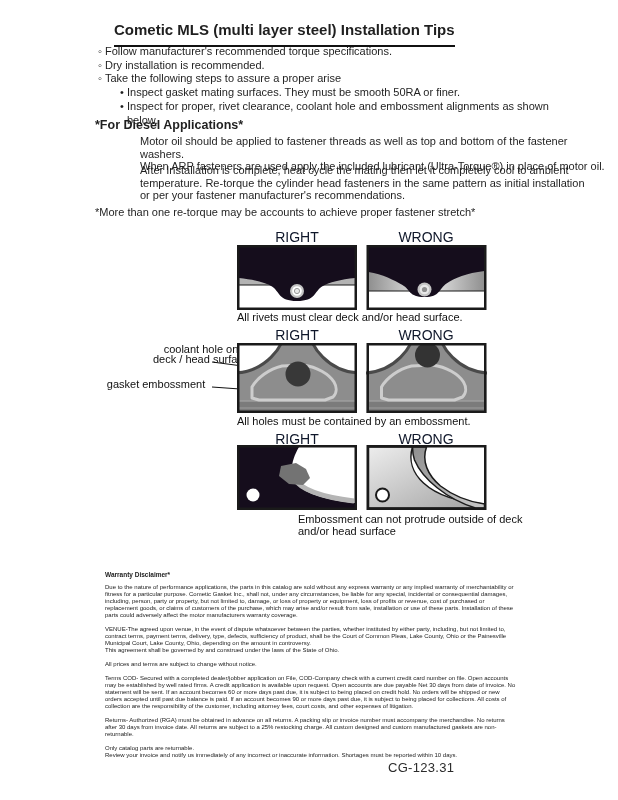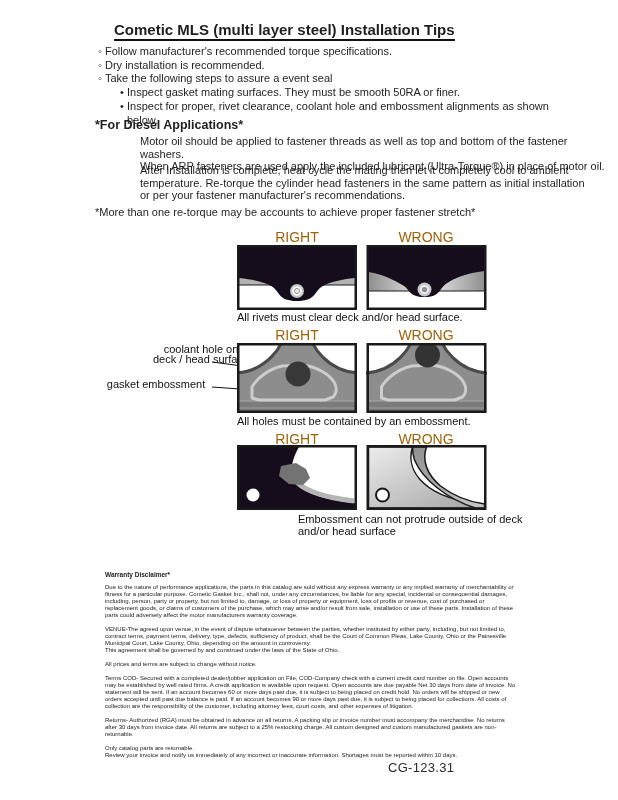--- a/index.html
+++ b/index.html
@@ -4,29 +4,29 @@
 <style>
   html,body{margin:0;padding:0;background:#ffffff;}
   #page{
     position:relative;width:618px;height:800px;background:#ffffff;
     font-family:"Liberation Sans", sans-serif;color:#1f1f1f;overflow:hidden;
   }
   .abs{position:absolute;}
   .pre{white-space:pre-line;margin-left:45px;}
   #title{
     left:114px;top:21px;font-size:15px;font-weight:bold;
-    border-bottom:2px solid #111;padding-bottom:1px;display:inline-block;
+    border-bottom:2px solid #111;padding-bottom:7px;display:inline-block;
   }
   #bullets{left:95px;top:45px;width:470px;font-size:11px;}
   .brow{display:flex;line-height:13.7px;}
   .brow .mk{width:10px;flex:0 0 10px;text-align:center;}
   .brow.lvl2{margin-left:22px;}
   #diesel-heading{left:95px;top:118px;font-size:12.5px;font-weight:bold;}
   .para{left:95px;width:470px;font-size:11px;line-height:12.6px;}
-  .dlabel{width:120px;text-align:center;font-size:14px;color:#a16207;}
+  .dlabel{width:120px;text-align:center;font-size:14px;color:#0f172a;}
   .caption{font-size:11px;color:#111;line-height:12px;}
   .annot{width:112px;text-align:center;font-size:11px;line-height:10px;color:#111;}
   #legal{left:105px;top:571px;width:413px;font-size:6px;line-height:7px;color:#222;}
   #legal .lp{margin:0 0 7px 0;}
   #legal .lh{font-weight:bold;font-size:6.5px;margin:0 0 6px 0;}
   #footer{left:388px;top:760px;font-size:13px;color:#2b2b2b;letter-spacing:0.3px;}
   svg{display:block;}
 </style>
 </head>
 <body>
@@ -39,21 +39,21 @@
     <div class="brow lvl1">
         <span class="mk">◦</span>
         <span>Follow manufacturer's recommended torque specifications.</span>
       </div>
     <div class="brow lvl1">
         <span class="mk">◦</span>
         <span>Dry installation is recommended.</span>
       </div>
     <div class="brow lvl1">
         <span class="mk">◦</span>
-        <span>Take the following steps to assure a event seal</span>
+        <span>Take the following steps to assure a proper arise</span>
       </div>
     <div class="brow lvl2">
         <span class="mk">•</span>
         <span>Inspect gasket mating surfaces.  They must be smooth 50RA or finer.</span>
       </div>
     <div class="brow lvl2">
         <span class="mk">•</span>
         <span>Inspect for proper, rivet clearance, coolant hole and embossment alignments as shown below.</span>
       </div>
   </div>

